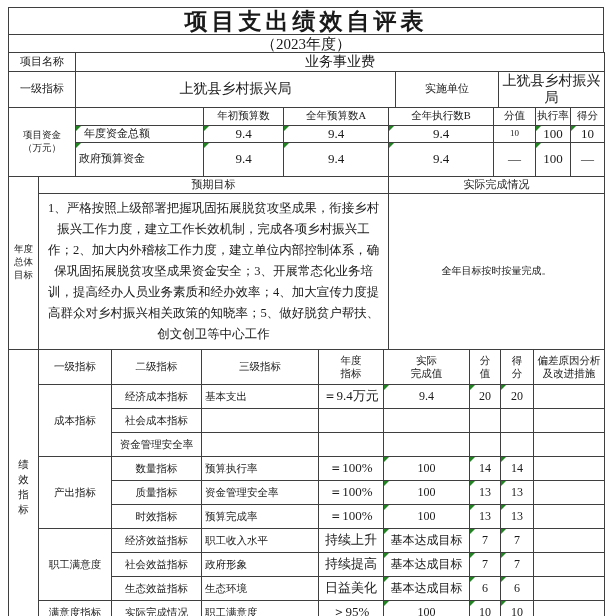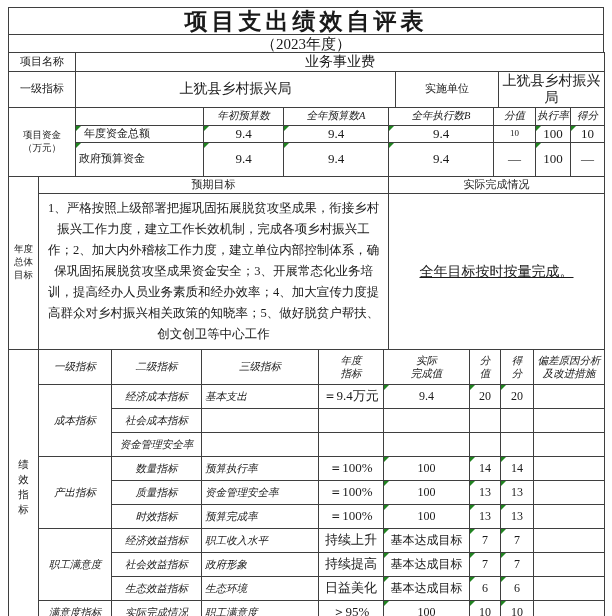--- a/index.html
+++ b/index.html
@@ -9,27 +9,27 @@
   .blk{box-sizing:border-box;border:1px solid #3f3f3f;background:#fff;}
   .title{height:28px;line-height:28px;text-align:center;font-size:23px;font-weight:bold;letter-spacing:4px;}
   .subtitle{height:19px;line-height:19px;text-align:center;font-size:15px;margin-top:-1px;}
   table{border-collapse:collapse;table-layout:fixed;width:596px;margin-top:-1px;}
   td{box-sizing:border-box;border:1px solid #3f3f3f;text-align:center;vertical-align:middle;
      padding:0 1px;font-size:11px;line-height:1.25;overflow:hidden;white-space:pre-line;position:relative;}
   .al{text-align:left;padding-left:3px;}
   .big{font-size:14px;}
   .num{font-size:13px;}
   .small{font-size:9px;}
-  .hdr{font-size:10.5px;font-style:italic;}
+  .hdr{font-size:10.5px;}
   .annual{font-size:13px;}
   .actual{font-size:12px;}
   .side{font-size:9.5px;line-height:13px;}
   .side-v{font-size:10.5px;line-height:15px;}
   .goals-text{font-size:12.5px;line-height:21px;padding:4px 7px;text-align:center;}
-  .goal-actual{font-size:14px;text-decoration:underline;}
+  .goal-actual{font-size:10px;}
   
   .mk::before{content:"";position:absolute;top:0;left:0;width:0;height:0;
               border-top:5px solid #218321;border-right:5px solid transparent;}
 </style>
 </head>
 <body>
 
 <div id="sheet">
 
   <div class="blk title">项目支出绩效自评表</div>

